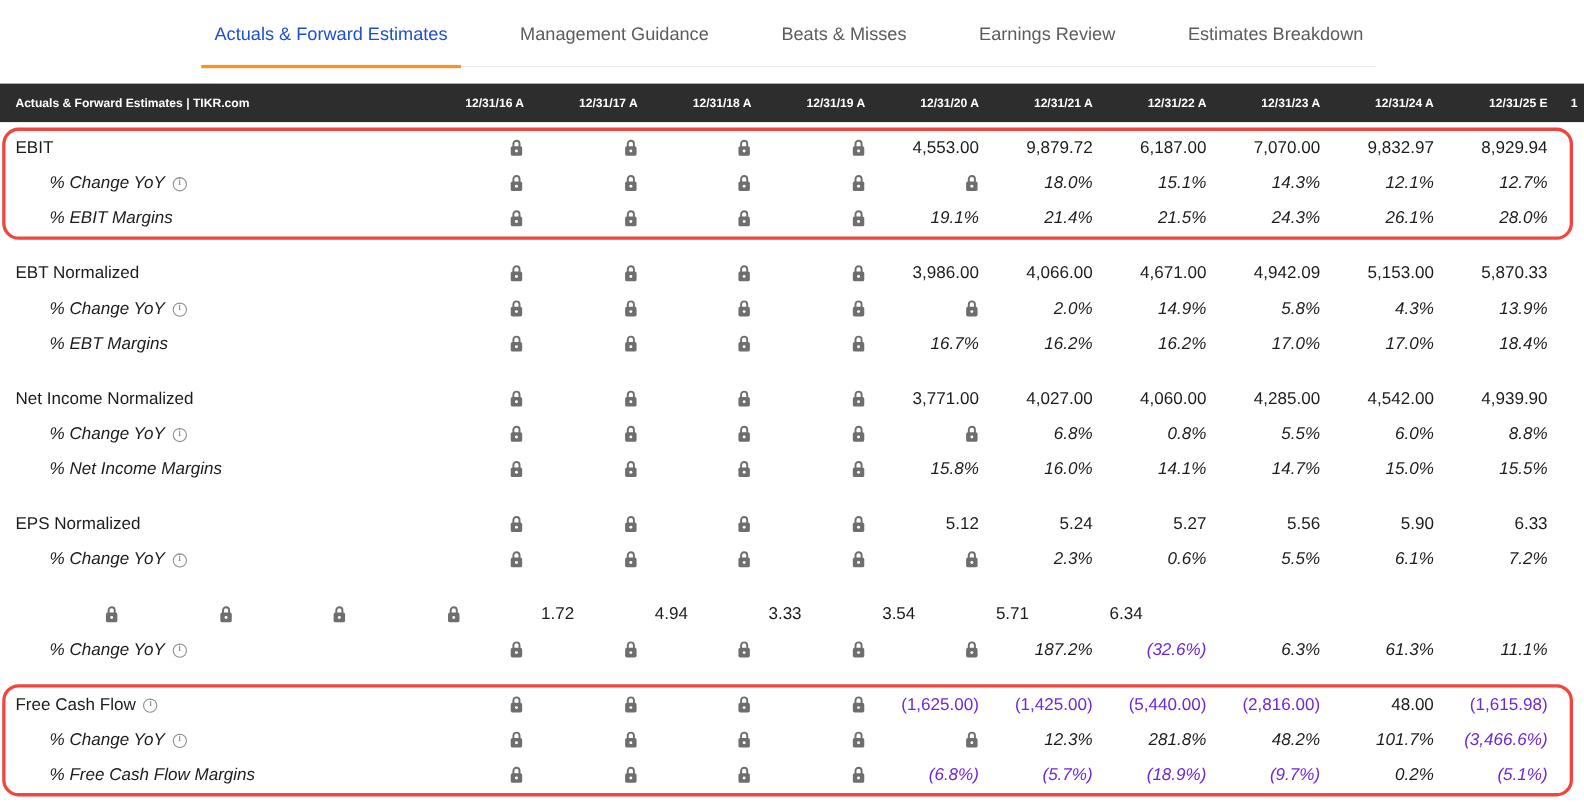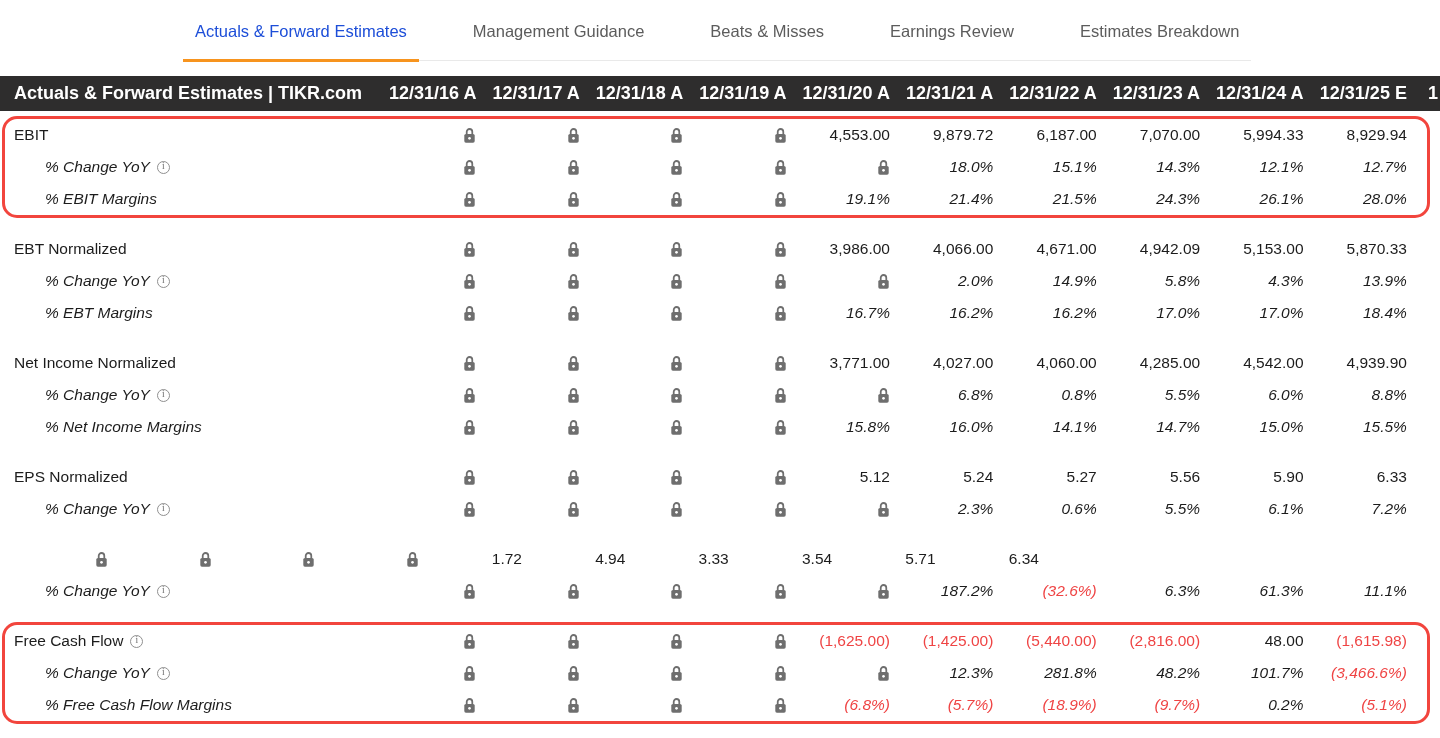--- a/index.html
+++ b/index.html
@@ -16,21 +16,21 @@
   .tab {
     font-size: 16.5px; color: #5c5c5c; white-space: nowrap;
     padding: 8px 12px 18px; border-bottom: 3px solid transparent;
     margin-bottom: -2px; cursor: pointer;
   }
   .tab.active { color: #1d4ed8; border-bottom-color: #F7941E; }
 
   
   .thead {
     margin-top: 15px; height: 35px; background: #2E2D2D; color: #ffffff;
-    display: flex; align-items: center; font-weight: bold; font-size: 18px;
+    display: flex; align-items: center; font-weight: bold; font-size: 11px;
     white-space: nowrap;
   }
   .th-label { flex: 0 0 373px; padding-left: 14px; overflow: hidden; }
   .th-col { flex: 0 0 103.4px; text-align: right; }
   .th-partial { flex: 1 1 auto; text-align: left; padding-left: 21px; overflow: hidden; }
 
   
   .tbody { padding-top: 5px; }
   .group {
     border: 3px solid transparent; border-radius: 15px;
@@ -38,21 +38,21 @@
   }
   .group.hl { border-color: #F2453D; }
   .row { display: flex; align-items: center; height: 32px; font-size: 15.5px; white-space: nowrap; }
   .row-label {
     flex: 0 0 368px; padding-left: 9px; overflow: hidden;
     display: flex; align-items: center; gap: 7px;
   }
   .row.sub .row-label { padding-left: 40px; }
   .row.sub .row-label .lbl, .row.sub .cell { font-style: italic; }
   .cell { flex: 0 0 103.4px; text-align: right; }
-  .cell.neg { color: #ef4444; }
+  .cell.neg { color: #6d28d9; }
   .cell-partial { flex: 1 1 auto; }
   .lock-wrap { display: inline-block; line-height: 0; vertical-align: middle; }
   .info {
     display: inline-flex; align-items: center; justify-content: center;
     width: 13px; height: 13px; border: 1px solid #909090; border-radius: 50%;
     font-size: 9.5px; line-height: 1; color: #6d6d6d; font-style: normal;
     font-family: "Liberation Serif", serif;
   }
 </style>
 </head>
@@ -106,21 +106,21 @@
               </svg></span></div>
           <div class="cell"><span class="lock-wrap"><svg width="13" height="17" viewBox="0 0 14 18">
                 <path d="M4 8 V5 a3 3 0 0 1 6 0 V8" fill="none" stroke="#6E6E6E" stroke-width="1.9"></path>
                 <rect x="1.4" y="7.3" width="11.2" height="9.4" rx="1.8" fill="#6E6E6E"></rect>
                 <circle cx="7" cy="12" r="1.45" fill="#ffffff"></circle>
               </svg></span></div>
           <div class="cell">4,553.00</div>
           <div class="cell">9,879.72</div>
           <div class="cell">6,187.00</div>
           <div class="cell">7,070.00</div>
-          <div class="cell">5,994.33</div>
+          <div class="cell">9,832.97</div>
           <div class="cell">8,929.94</div>
           <div class="cell-partial"></div>
         </div>
         <div class="row sub">
           <div class="row-label">
             <span class="lbl">% Change YoY</span>
             <span class="info">i</span>
           </div>
           <div class="cell"><span class="lock-wrap"><svg width="13" height="17" viewBox="0 0 14 18">
                 <path d="M4 8 V5 a3 3 0 0 1 6 0 V8" fill="none" stroke="#6E6E6E" stroke-width="1.9"></path>

